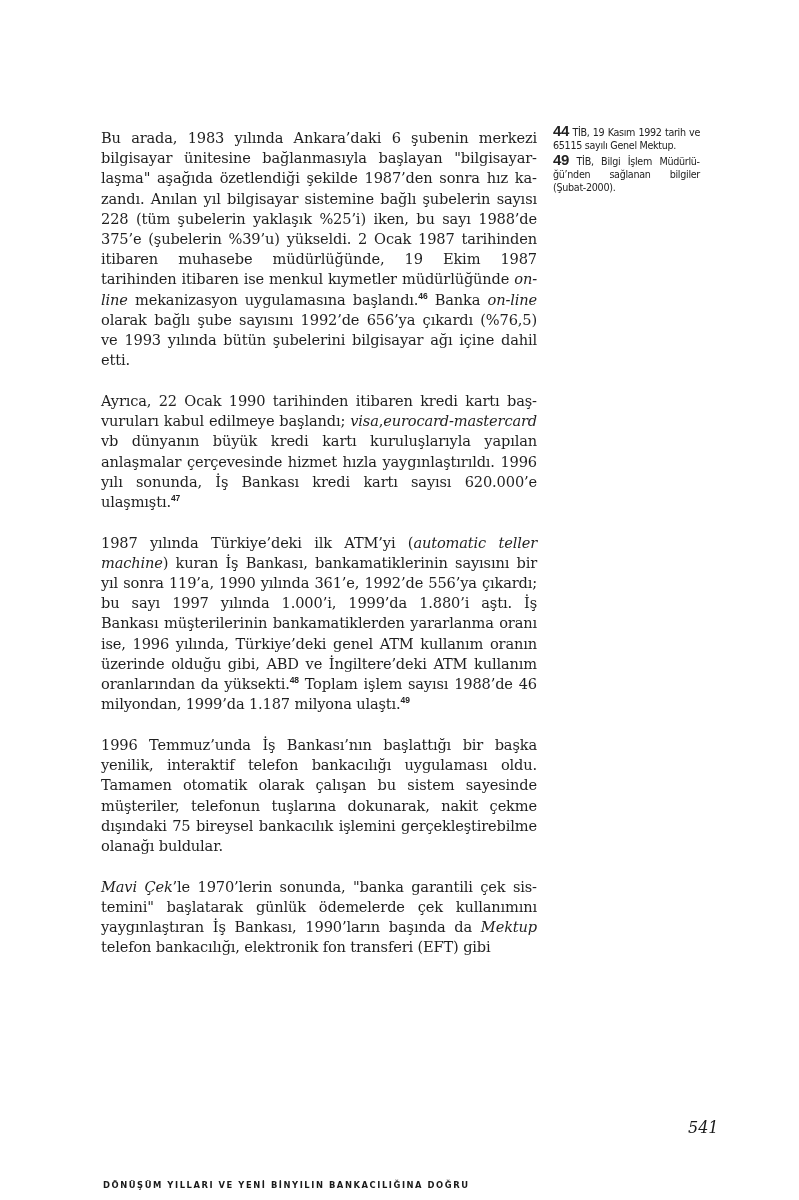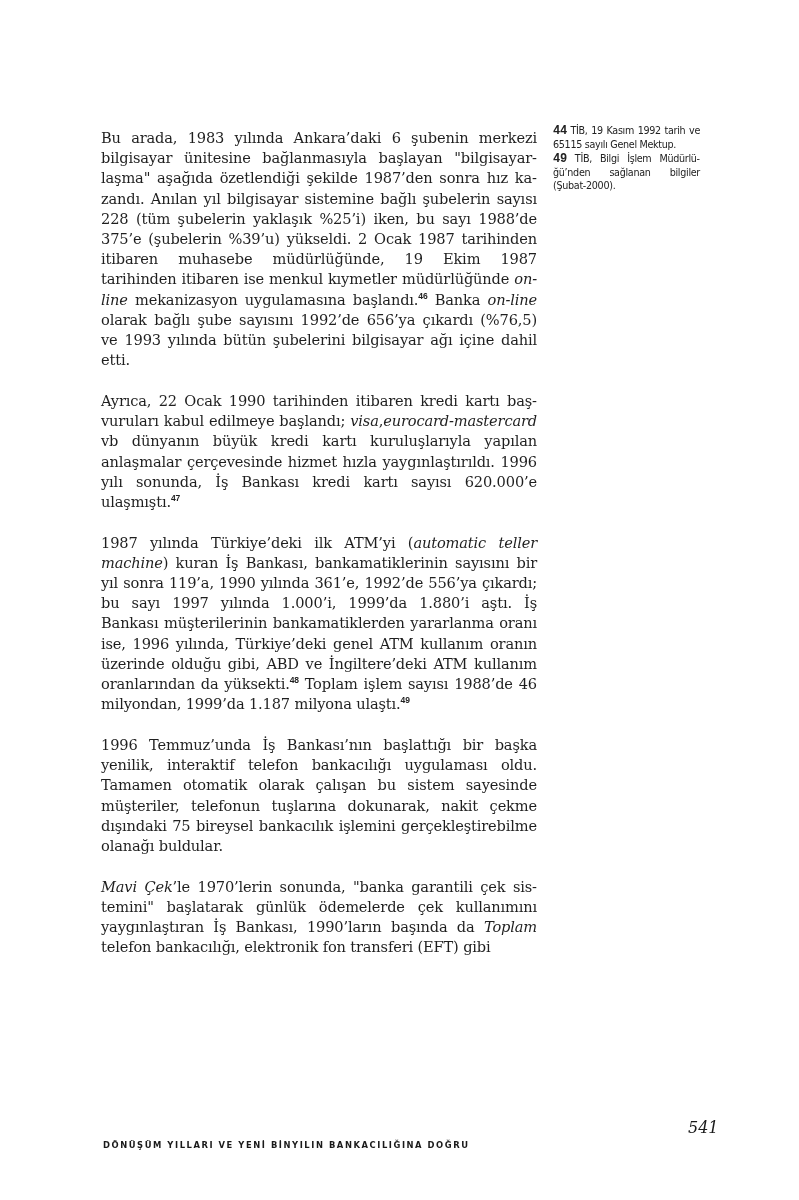--- a/index.html
+++ b/index.html
@@ -11,42 +11,42 @@
   }
   .main p { margin: 0 0 20.5px 0; }
   .main i { font-style: italic; }
   .fn-ref { font-family: "Liberation Sans", sans-serif; font-weight: bold; font-size: 8.5px; vertical-align: super; line-height: 0; }
   .notes {
     position: absolute; left: 553px; top: 124px; width: 147px;
     font-family: "DejaVu Sans", "Liberation Sans", sans-serif;
     font-size: 9.6px; line-height: 13.3px; text-align: justify; letter-spacing: -0.3px; color: #222;
   }
   .notes .note { margin: 0; }
-  .notes .num { font-family: Liberation Mono, monospace; font-weight: bold; font-size: 12px; }
+  .notes .num { font-family: Liberation Sans, sans-serif; font-weight: bold; font-size: 15px; }
   .notes i { font-style: italic; }
   .footer-title {
-    position: absolute; left: 103px; top: 1140px;
+    position: absolute; left: 103px; top: 1180px;
     font-family: "DejaVu Sans", "Liberation Sans", sans-serif; font-weight: bold;
     font-size: 8.4px; letter-spacing: 1.55px; color: #1a1a1a;
   }
   .page-number {
     position: absolute; left: 672px; top: 1118px;
     font-family: "DejaVu Serif", "Liberation Serif", serif; font-style: italic;
     font-size: 16px; color: #1a1a1a; margin-left: 16px;
   }
 </style>
 </head>
 <body>
 
 <div class="main" id="main-col">
     <p><span>Bu arada, 1983 yılında Ankara’daki 6 şubenin merkezi bilgisayar ünitesine bağlanmasıyla başlayan "bilgisayar­laşma" aşağıda özetlendiği şekilde 1987’den sonra hız ka­zandı. Anılan yıl bilgisayar sistemine bağlı şubelerin sa­yısı 228 (tüm şubelerin yaklaşık %25’i) iken, bu sayı 1988’de 375’e (şubelerin %39’u) yükseldi. 2 Ocak 1987 tarihinden itibaren muhasebe müdürlüğünde, 19 Ekim 1987 tarihinden itibaren ise menkul kıymetler müdürlü­ğünde </span><i>on-line</i><span> mekanizasyon uygulamasına başlandı.</span><sup class="fn-ref">46</sup><span> Banka </span><i>on-line</i><span> olarak bağlı şube sayısını 1992’de 656’ya çıkardı (%76,5) ve 1993 yılında bütün şubelerini bilgisa­yar ağı içine dahil etti.</span></p>
     <p><span>Ayrıca, 22 Ocak 1990 tarihinden itibaren kredi kartı baş­vuruları kabul edilmeye başlandı; </span><i>visa</i><span>,</span><i>eurocard-master­card</i><span> vb dünyanın büyük kredi kartı kuruluşlarıyla yapılan anlaşmalar çerçevesinde hizmet hızla yaygınlaştırıldı. 1996 yılı sonunda, İş Bankası kredi kartı sayısı 620.000’e ulaşmıştı.</span><sup class="fn-ref">47</sup></p>
     <p><span>1987 yılında Türkiye’deki ilk ATM’yi (</span><i>automatic teller machine</i><span>) kuran İş Bankası, bankamatiklerinin sayısını bir yıl sonra 119’a, 1990 yılında 361’e, 1992’de 556’ya çı­kardı; bu sayı 1997 yılında 1.000’i, 1999’da 1.880’i aştı. İş Bankası müşterilerinin bankamatiklerden yararlanma oranı ise, 1996 yılında, Türkiye’deki genel ATM kulla­nım oranın üzerinde olduğu gibi, ABD ve İngiltere’deki ATM kullanım oranlarından da yüksekti.</span><sup class="fn-ref">48</sup><span> Toplam işlem sayısı 1988’de 46 milyondan, 1999’da 1.187 milyona ulaştı.</span><sup class="fn-ref">49</sup></p>
     <p><span>1996 Temmuz’unda İş Bankası’nın başlattığı bir başka yenilik, interaktif telefon bankacılığı uygulaması oldu. Tamamen otomatik olarak çalışan bu sistem sayesinde müşteriler, telefonun tuşlarına dokunarak, nakit çekme dışındaki 75 bireysel bankacılık işlemini gerçekleştire­bilme olanağı buldular.</span></p>
-    <p><i>Mavi Çek</i><span>’le 1970’lerin sonunda, "banka garantili çek sis­temini" başlatarak günlük ödemelerde çek kullanımını yaygınlaştıran İş Bankası, 1990’ların başında da </span><i>Toplam</i><span> telefon bankacılığı, elektronik fon transferi (EFT) gibi</span></p>
+    <p><i>Mavi Çek</i><span>’le 1970’lerin sonunda, "banka garantili çek sis­temini" başlatarak günlük ödemelerde çek kullanımını yaygınlaştıran İş Bankası, 1990’ların başında da </span><i>Mektup</i><span> telefon bankacılığı, elektronik fon transferi (EFT) gibi</span></p>
   </div>
 
 <div class="notes" id="notes-col">
     <p class="note"><span class="num">44</span> <span>TİB, 19 Kasım 1992 tarih ve 65115 sayılı Genel Mek­tup.</span></p>
     <p class="note"><span class="num">49</span> <span>TİB, Bilgi İşlem Müdürlü­ğü’nden sağlanan bilgiler (Şubat-2000).</span></p>
   </div>
 
 <div class="footer-title">DÖNÜŞÜM YILLARI VE YENİ BİNYILIN BANKACILIĞINA DOĞRU</div>
 <div class="page-number">541</div>
 

